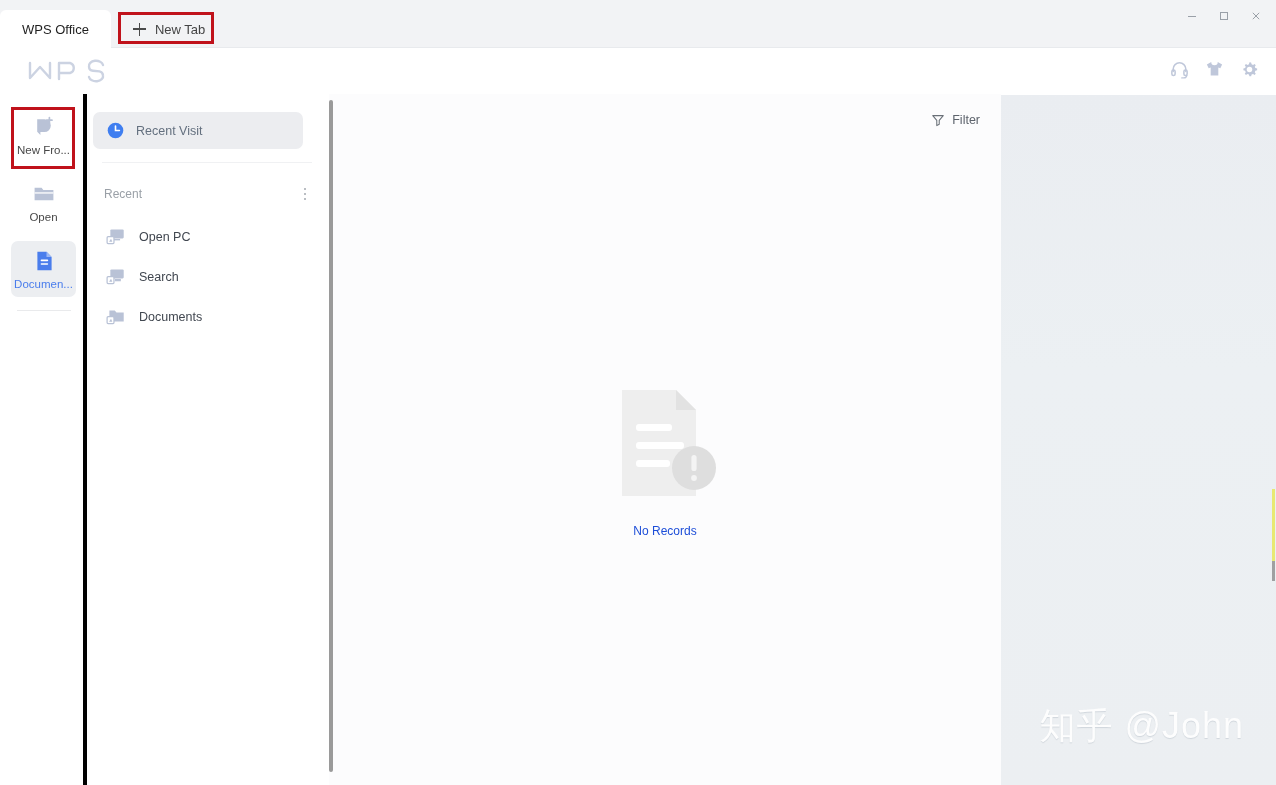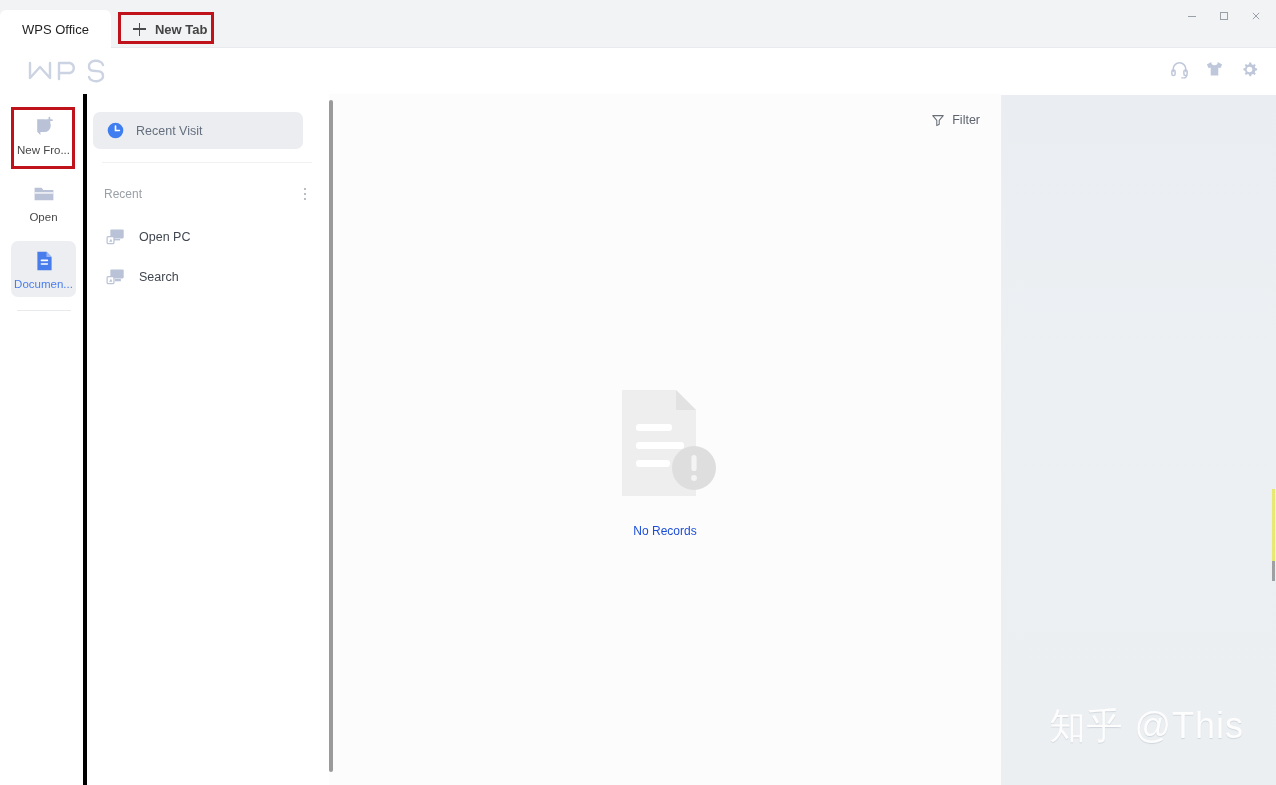--- a/index.html
+++ b/index.html
@@ -44,21 +44,20 @@
     color: #3d3d3d;
     border-radius: 6px 6px 0 0;
     white-space: nowrap;
   }
   .tab.active {
     background: #ffffff;
     color: #1f1f1f;
   }
   .tab.newtab {
     color: #444;
-    font-weight: bold;
   }
   .plus-icon {
     display: inline-block;
     position: relative;
     width: 13px; height: 13px;
   }
   .plus-icon::before, .plus-icon::after {
     content: "";
     position: absolute;
     background: #4a4a4a;
@@ -440,20 +439,28 @@
     <div class="nav-item" style="top:166px">
       <svg width="21" height="21" viewBox="0 0 22 22">
         <rect x="5.6" y="3.6" width="14" height="9.4" rx="1.2" fill="#b9c2d6"></rect>
         <rect x="10.4" y="13.6" width="6.2" height="2.4" fill="#b9c2d6"></rect>
         <rect x="2.2" y="11.2" width="7.2" height="7.2" rx="1" fill="#ffffff" stroke="#b9c2d6" stroke-width="1.3"></rect>
         <path d="M4.3 16.4 l2 -3 1.4 3 z" fill="#b9c2d6"></path>
       </svg>
       <span>Search</span>
     </div>
 
+    <div class="nav-item" style="top:206px">
+      <svg width="21" height="21" viewBox="0 0 22 22">
+        <path d="M4.6 4.6 h5.6 l1.8 2.2 h7.6 v9.4 h-15 z" fill="#b9c2d6"></path>
+        <rect x="2.2" y="11.2" width="7.2" height="7.2" rx="1" fill="#ffffff" stroke="#b9c2d6" stroke-width="1.3"></rect>
+        <path d="M4.3 16.4 l2 -3 1.4 3 z" fill="#b9c2d6"></path>
+      </svg>
+      <span>Documents</span>
+    </div>
 
   </div>
 
   <div class="content">
 
     <div class="filter-btn">
       <svg width="14" height="14" viewBox="0 0 16 16">
         <path d="M2 3 h12 l-4.6 5.4 v4.4 l-2.8 1.6 v-6 z" fill="none" stroke="#6a7078" stroke-width="1.2" stroke-linejoin="round"></path>
       </svg>
       <span>Filter</span>
@@ -471,21 +478,21 @@
         <circle cx="88" cy="94" r="2.9" fill="#f4f4f4"></circle>
       </svg>
       <span class="empty-label">No Records</span>
     </div>
 
   </div>
 
   <div class="vscroll"></div>
 
   <div class="rightpanel">
-    <span class="watermark">知乎 @This</span>
+    <span class="watermark">知乎 @John</span>
   </div>
   <div class="yellow-sliver"></div>
   <div class="grey-sliver"></div>
 
   <div class="annot newtab-box"></div>
   <div class="annot newfrom-box"></div>
 
 </div>
 
 </body></html>

